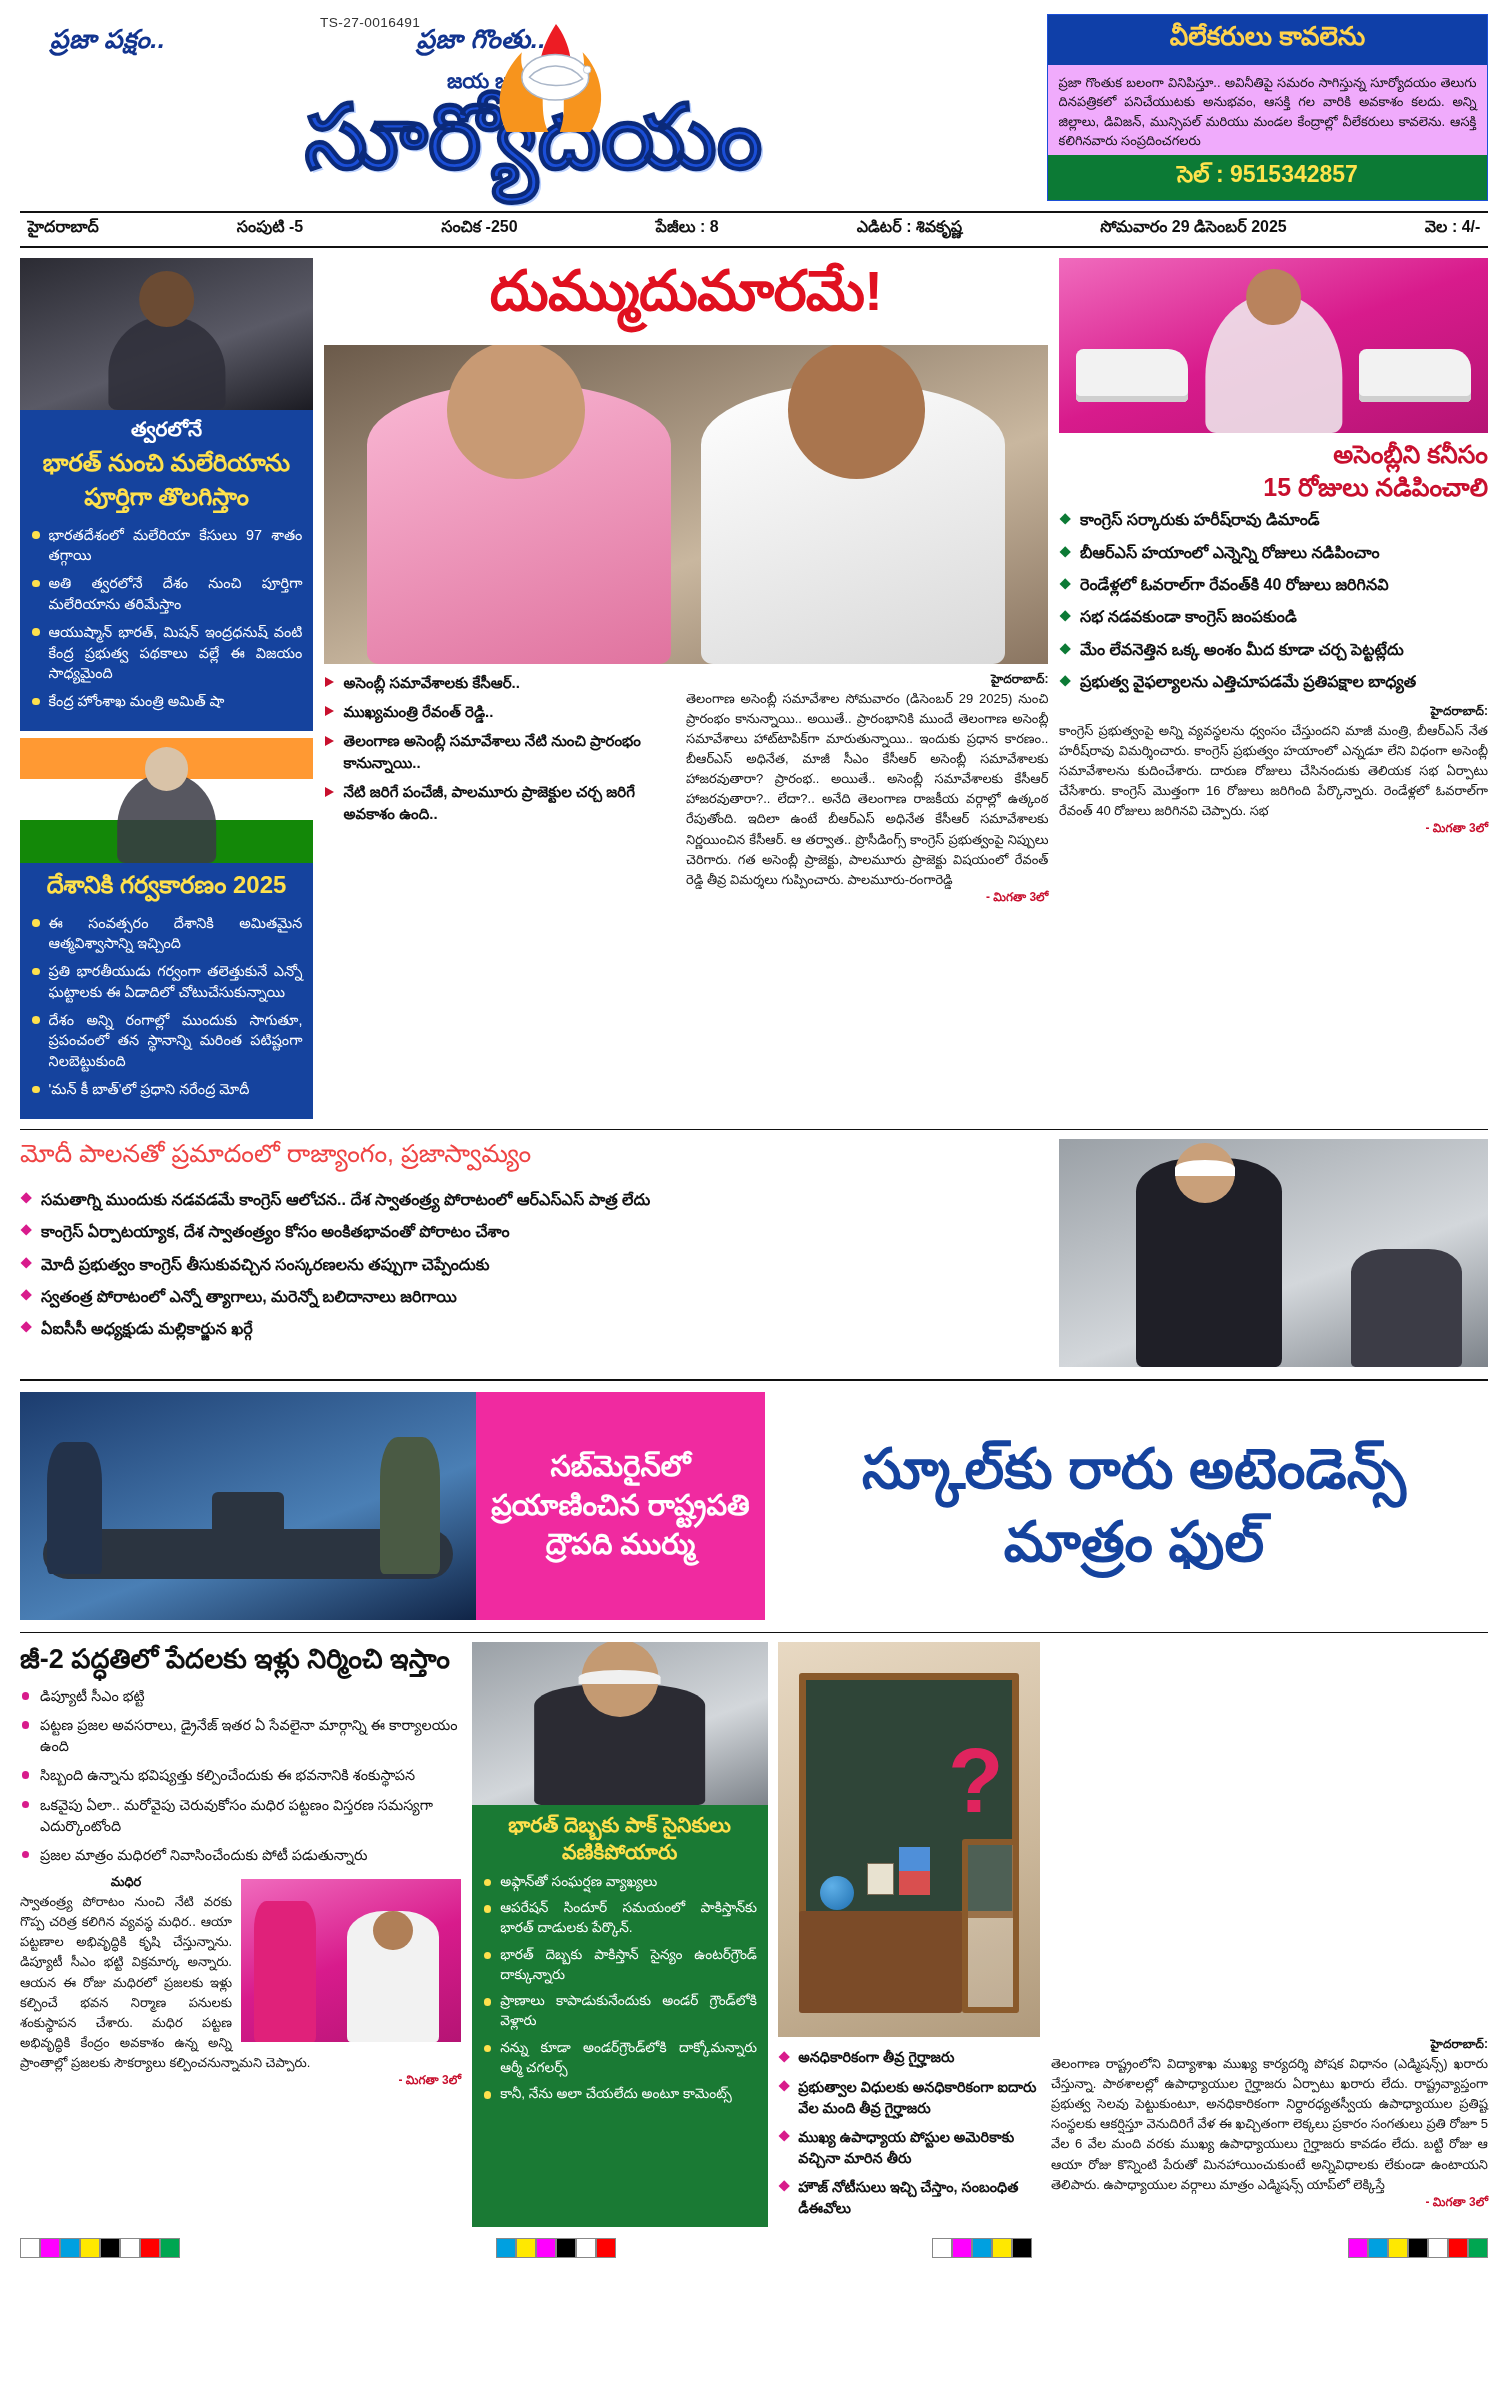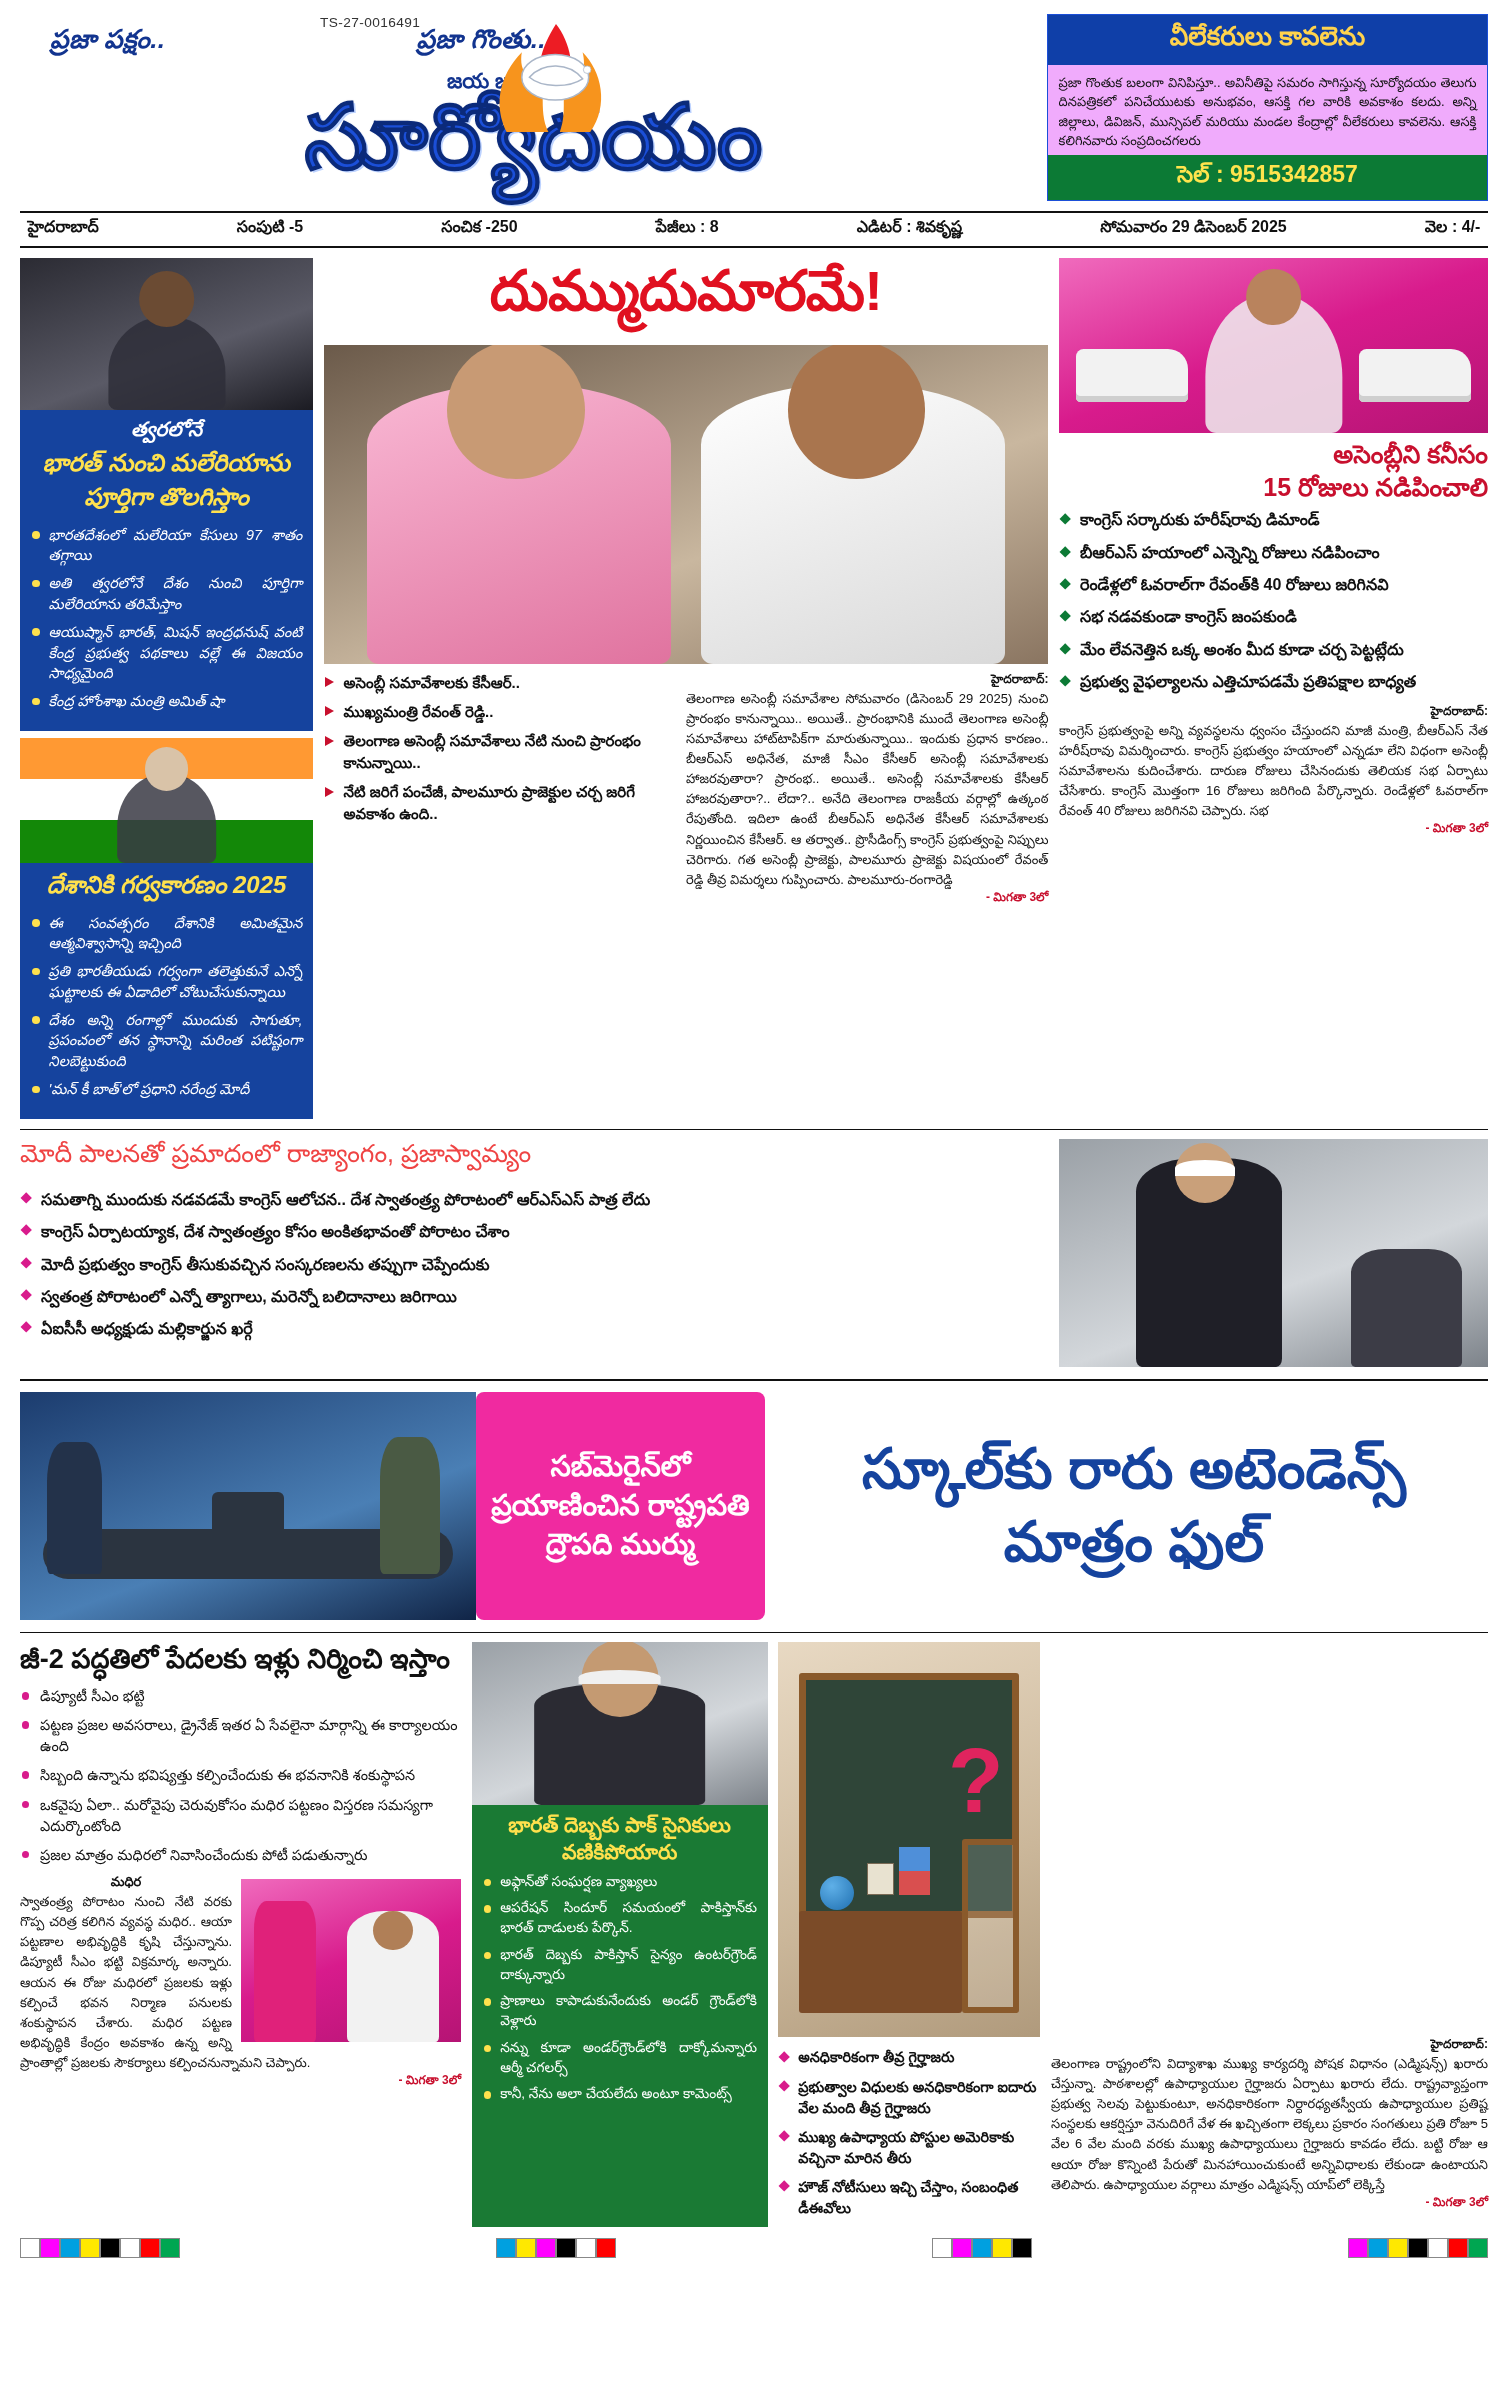--- a/index.html
+++ b/index.html
@@ -129,21 +129,21 @@
     color: #111;
   }
   .infobar span { white-space: nowrap; }
 
   
   .top-grid {
     display: flex;
     gap: 10.6px;
     margin-top: 10.6px;
   }
-  .col-left { width: 293px; flex: 0 0 293px; font-style: italic; }
+  .col-left { width: 293px; flex: 0 0 293px; }
   .col-mid  { flex: 1 1 auto; }
   .col-right{ width: 429px; flex: 0 0 429px; }
 
   .photo {
     background: #d8d8d8;
     position: relative;
     overflow: hidden;
   }
 
   .blue-box {
@@ -300,21 +300,20 @@
   .banner-photo { width: 456px; flex: 0 0 456px; height: 228px; }
   .banner-pink {
     width: 289px; flex: 0 0 289px;
     background: #f02aa0;
     color: #fff;
     display: flex; align-items: center; justify-content: center;
     text-align: center;
     font-size: 29px; font-weight: bold;
     line-height: 1.35;
     padding: 7.6px;
-    border-radius: 8px;
   }
   .banner-title {
     flex: 1 1 auto;
     display: flex; align-items: center; justify-content: center;
     color: #15439e;
     font-size: 56px; font-weight: bold;
     text-align: center;
     line-height: 1.3;
     padding-left: 15px;
   }

